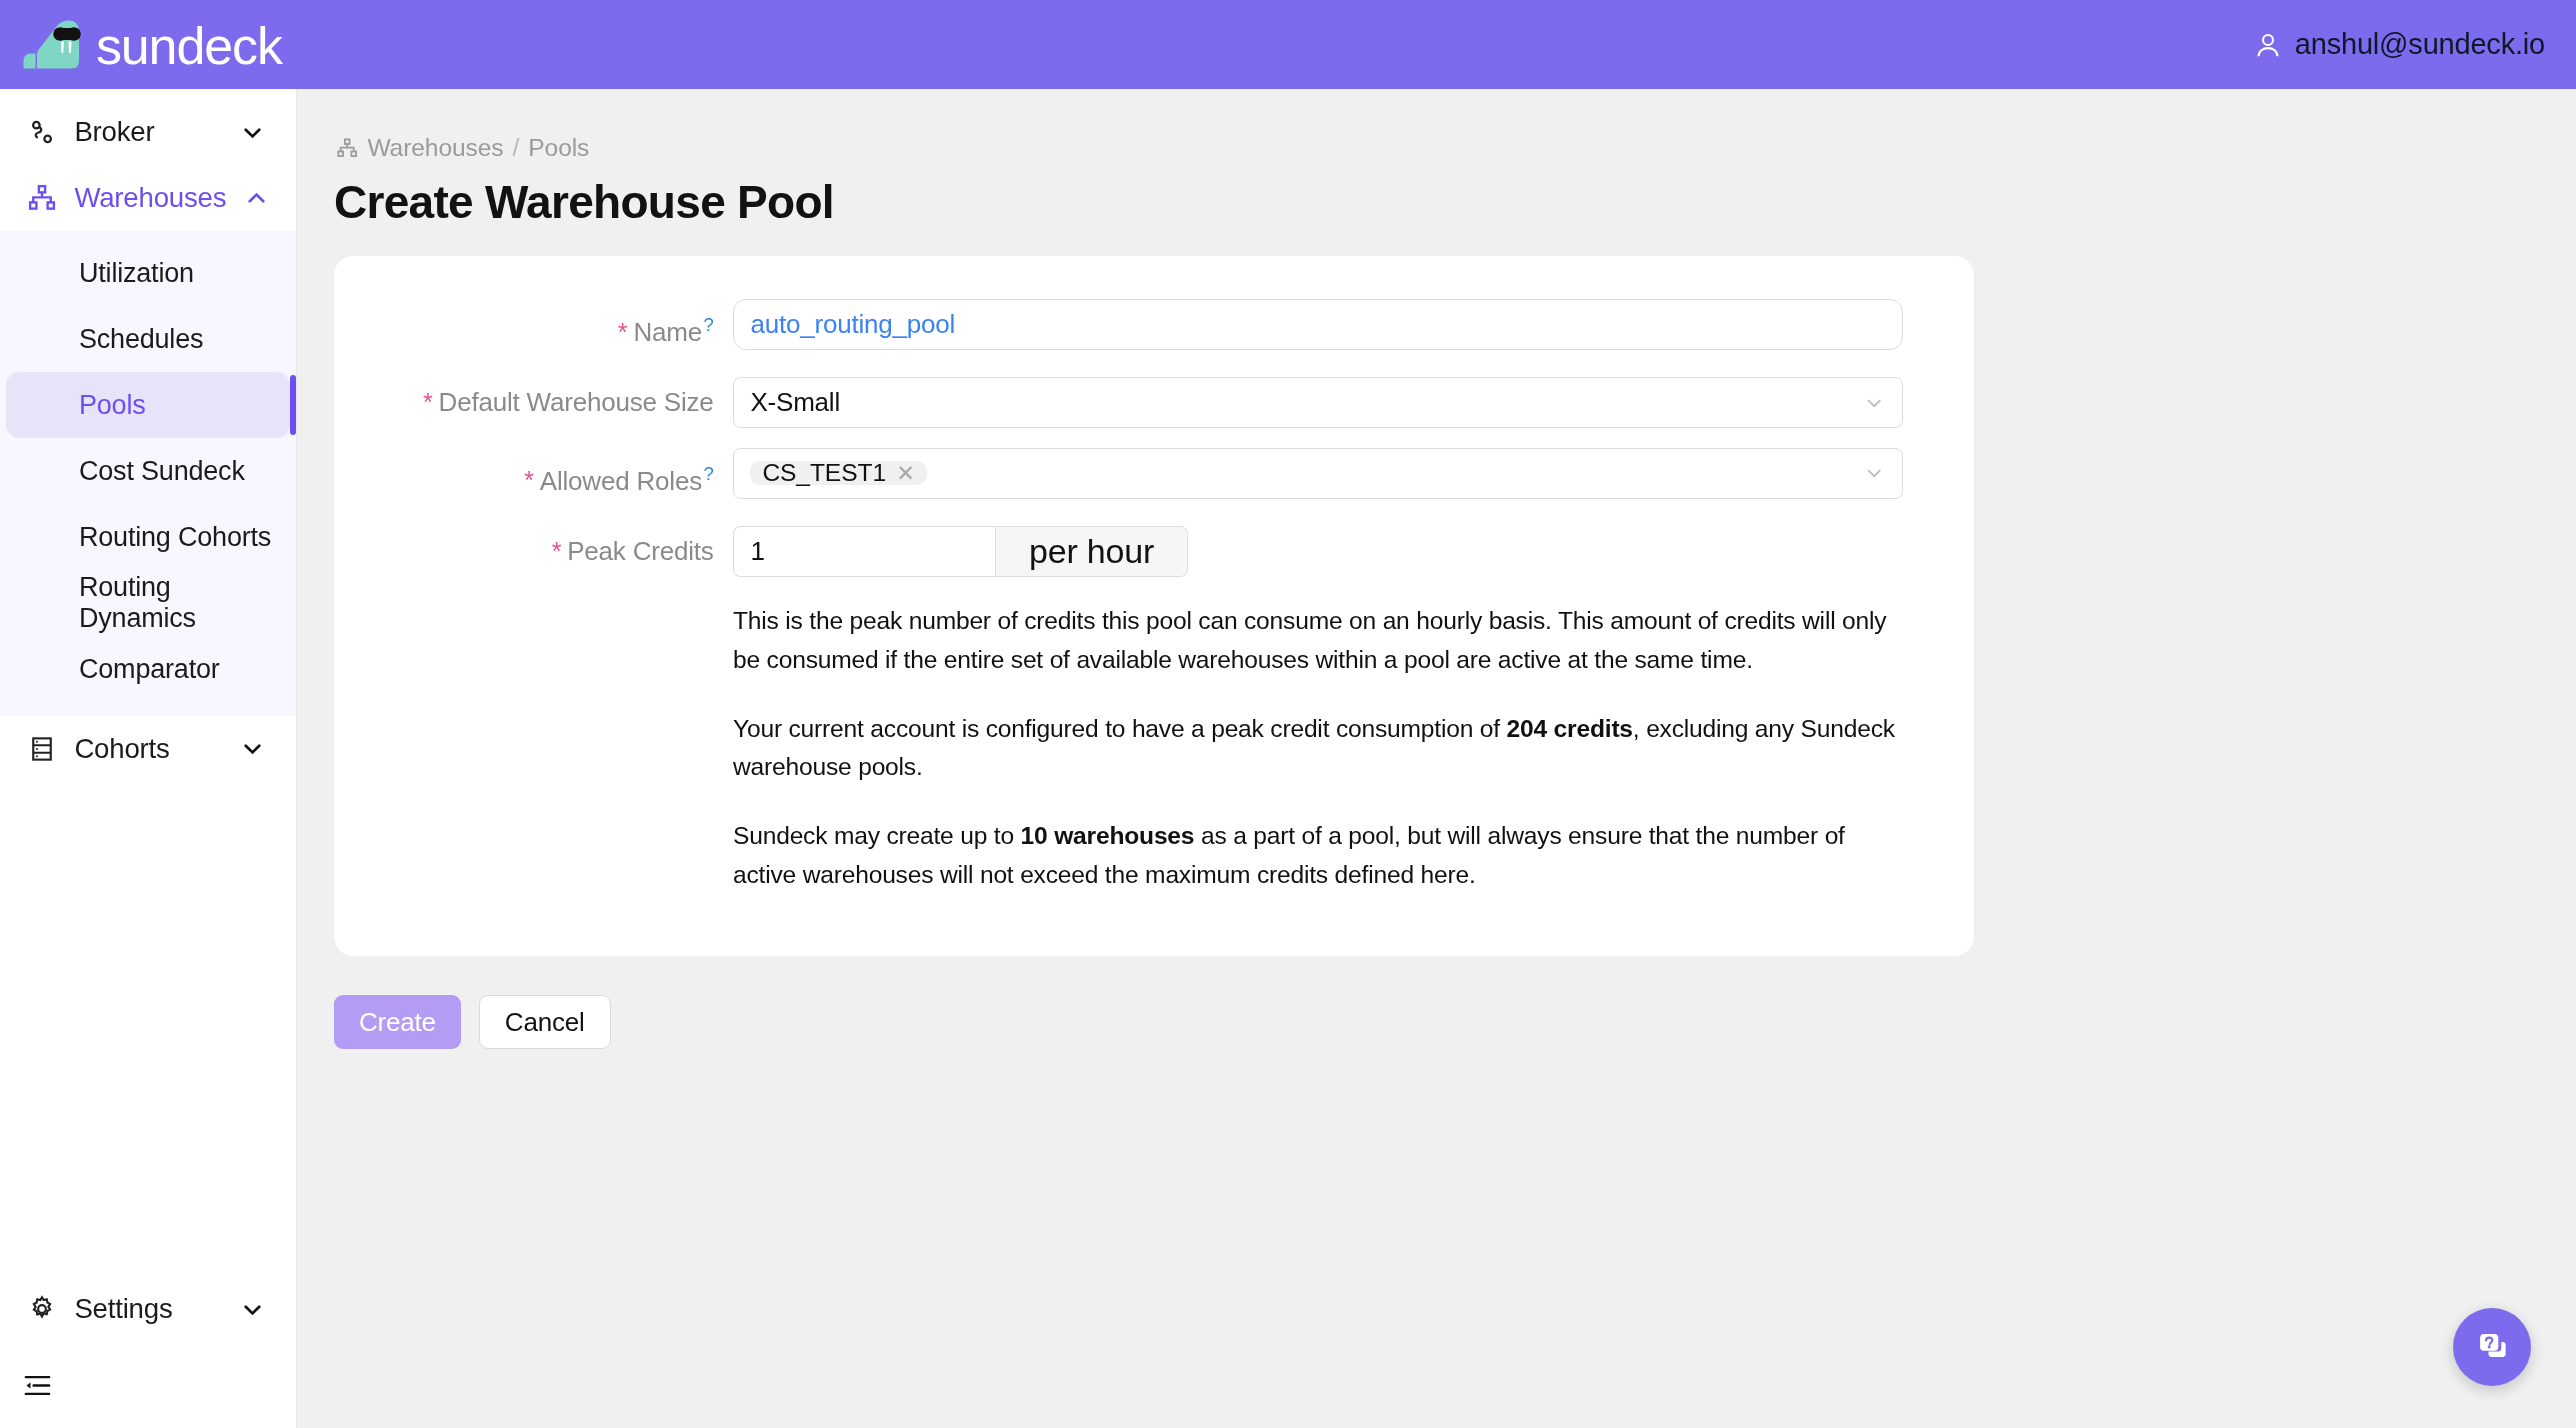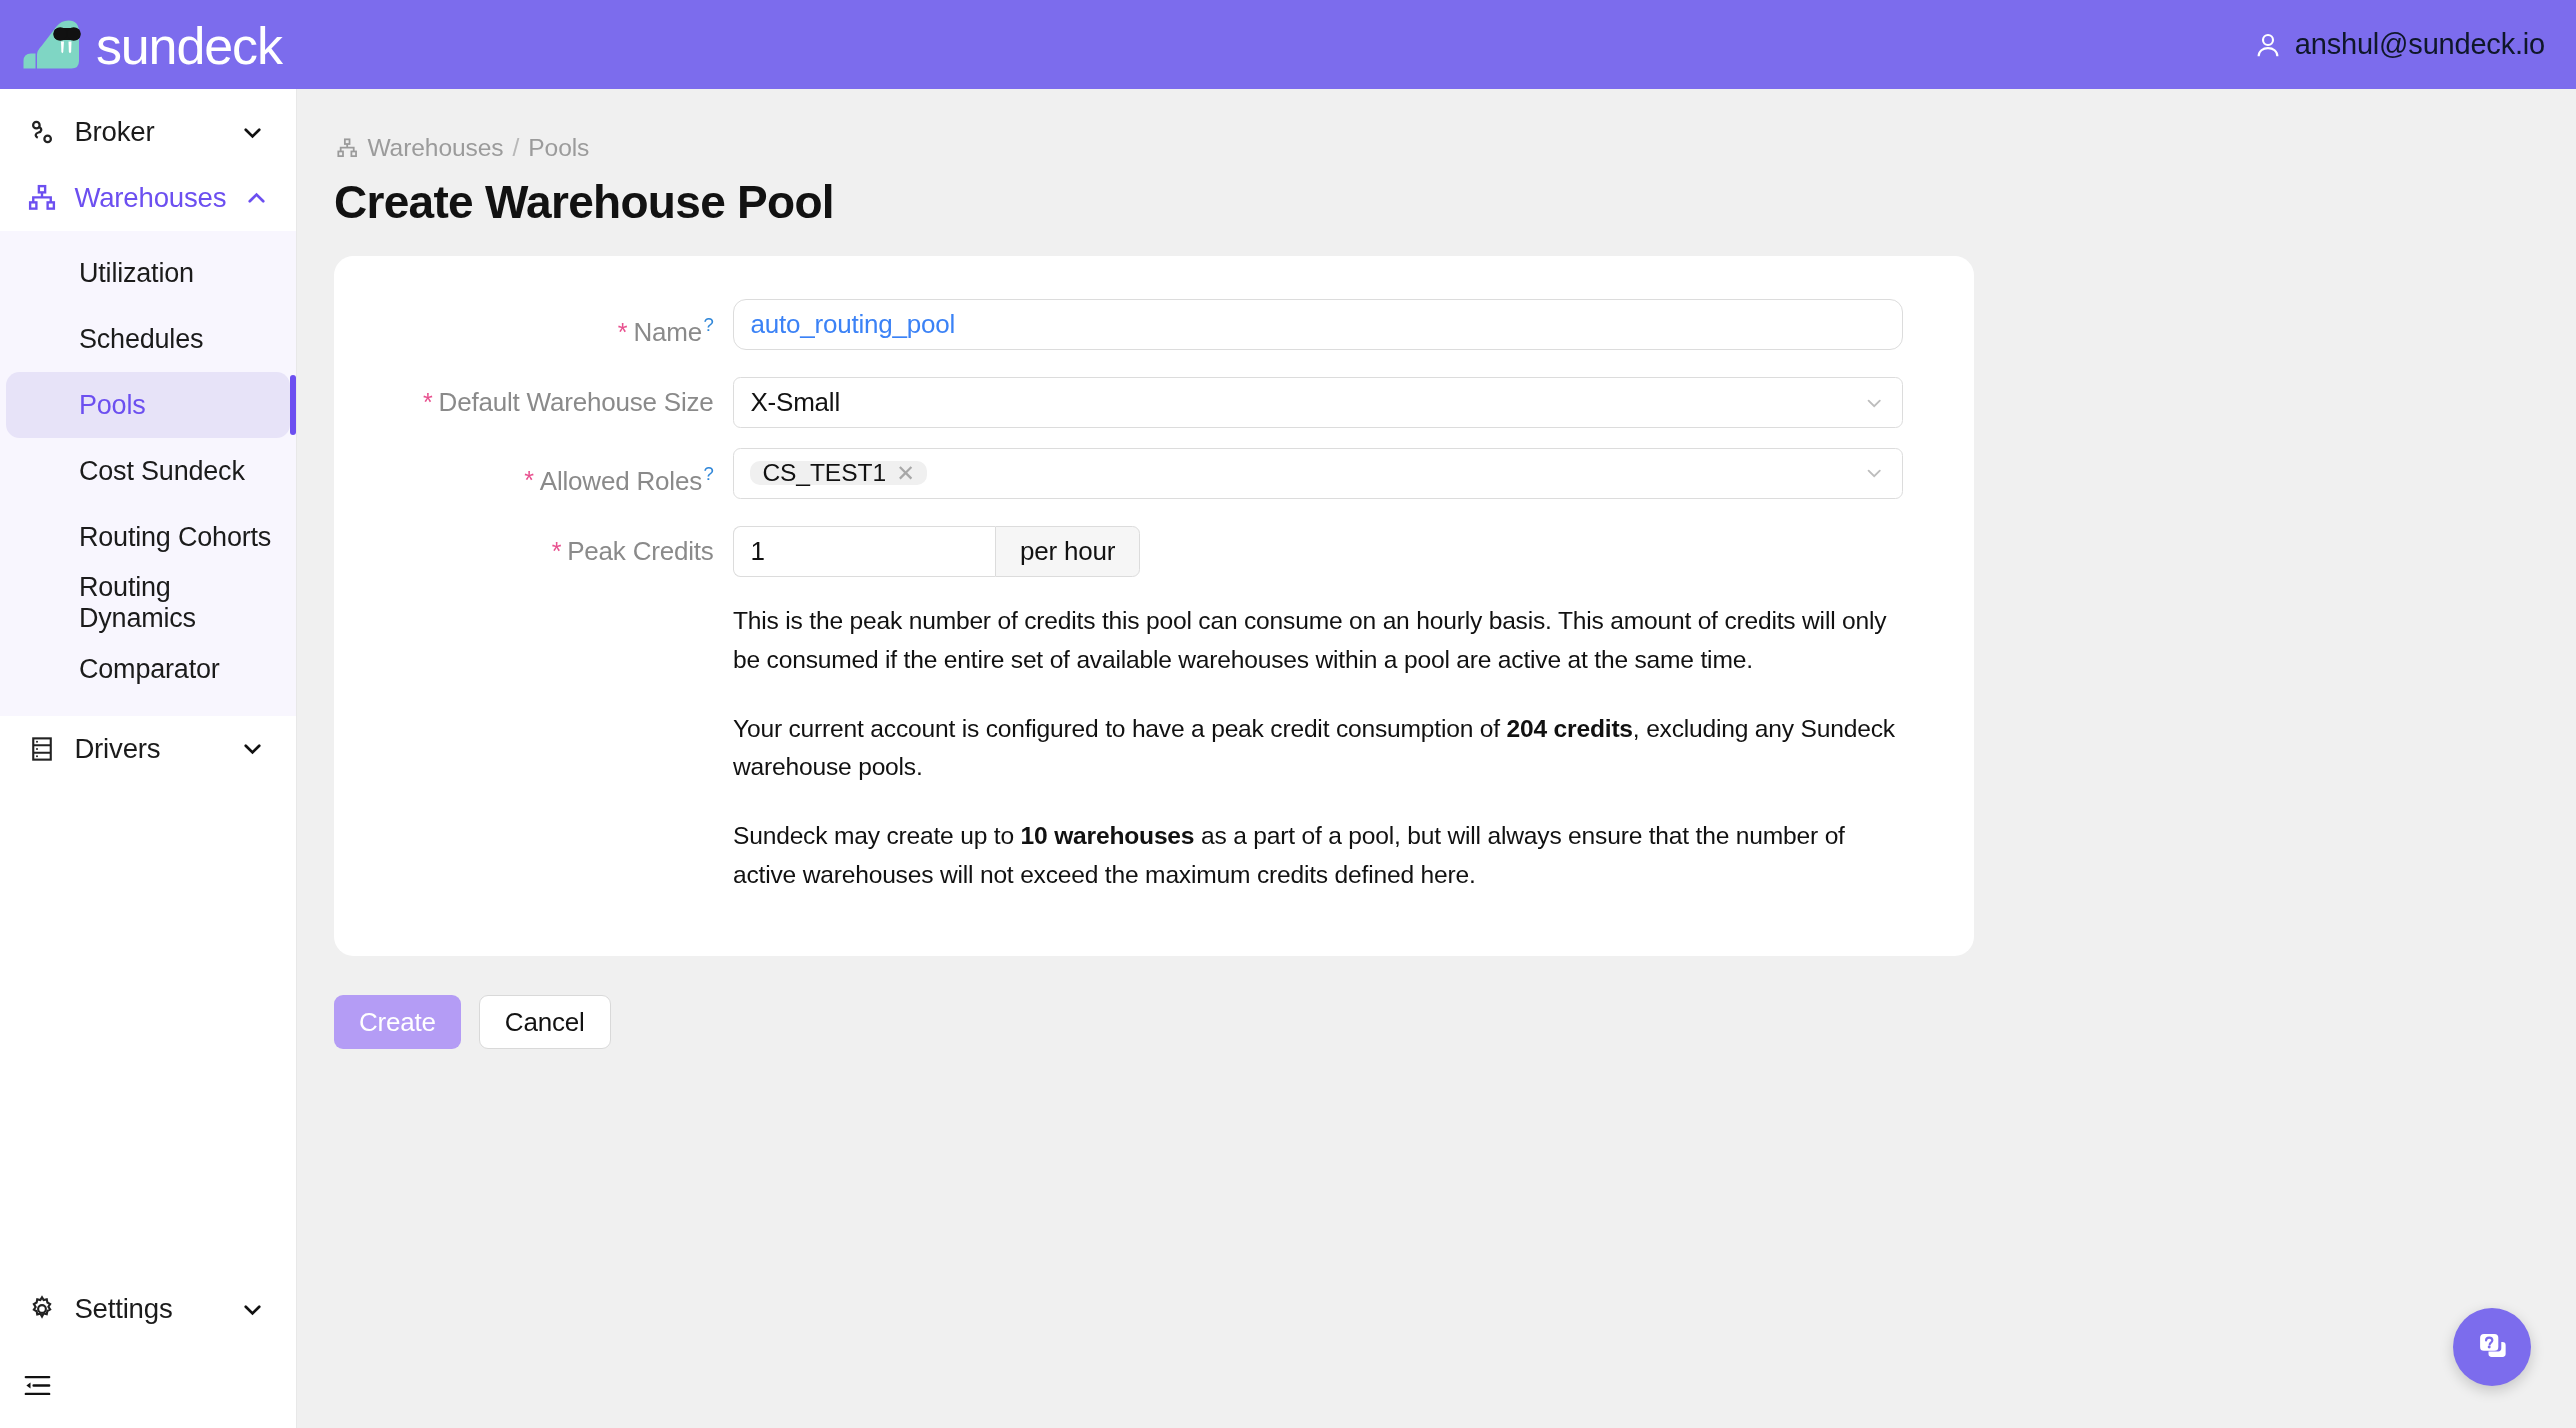--- a/index.html
+++ b/index.html
@@ -157,25 +157,25 @@
   .credits-wrap { display: flex; }
   .credits-input {
     width: 262px; height: 51px;
     border: 0.7px solid #dcdcdc; border-right: none;
     border-radius: 7.5px 0 0 7.5px;
     background: #ffffff;
     font-size: 26px; color: #121212;
     padding: 0 16.4px; line-height: 49px;
   }
   .credits-addon {
-    height: 51px; padding: 0 24px;
+    height: 51px; padding: 0 33px;
     border: 0.7px solid #dcdcdc;
     border-radius: 0 7.5px 7.5px 0;
     background: #f6f6f6;
-    font-size: 26px; color: #121212;
+    font-size: 34px; color: #121212;
     line-height: 49px; letter-spacing: -0.2px;
   }
 
   .helptext {
     width: 1170px; margin-top: 25px;
     font-size: 24.6px; color: #111111;
     line-height: 1.58; letter-spacing: -0.2px;
   }
   .helptext + .helptext { margin-top: 30px; }
   .helptext b { font-weight: 700; }
@@ -272,21 +272,21 @@
     <div class="nav-group">
       <span class="gicon">
         <svg width="30" height="30" viewBox="0 0 24 24" fill="none" stroke="#222" stroke-width="1.7">
           <rect x="5" y="3.5" width="14" height="17"></rect>
           <path d="M5 9h14M5 15h14"></path>
           <circle cx="8" cy="6.2" r=".8" fill="#222" stroke="none"></circle>
           <circle cx="8" cy="12" r=".8" fill="#222" stroke="none"></circle>
           <circle cx="8" cy="17.8" r=".8" fill="#222" stroke="none"></circle>
         </svg>
       </span>
-      <span class="glabel">Drivers</span>
+      <span class="glabel">Cohorts</span>
       <svg class="chev" viewBox="0 0 24 24" fill="none" stroke="#111" stroke-width="2.4" stroke-linecap="round">
         <path d="M6 9.5 L12 15.5 L18 9.5"></path>
       </svg>
     </div>
   </div>
 
   <div class="nav-bottom">
     <div class="nav-group">
       <span class="gicon">
         <svg width="30" height="30" viewBox="0 0 24 24" fill="none" stroke="#222" stroke-width="1.7">

